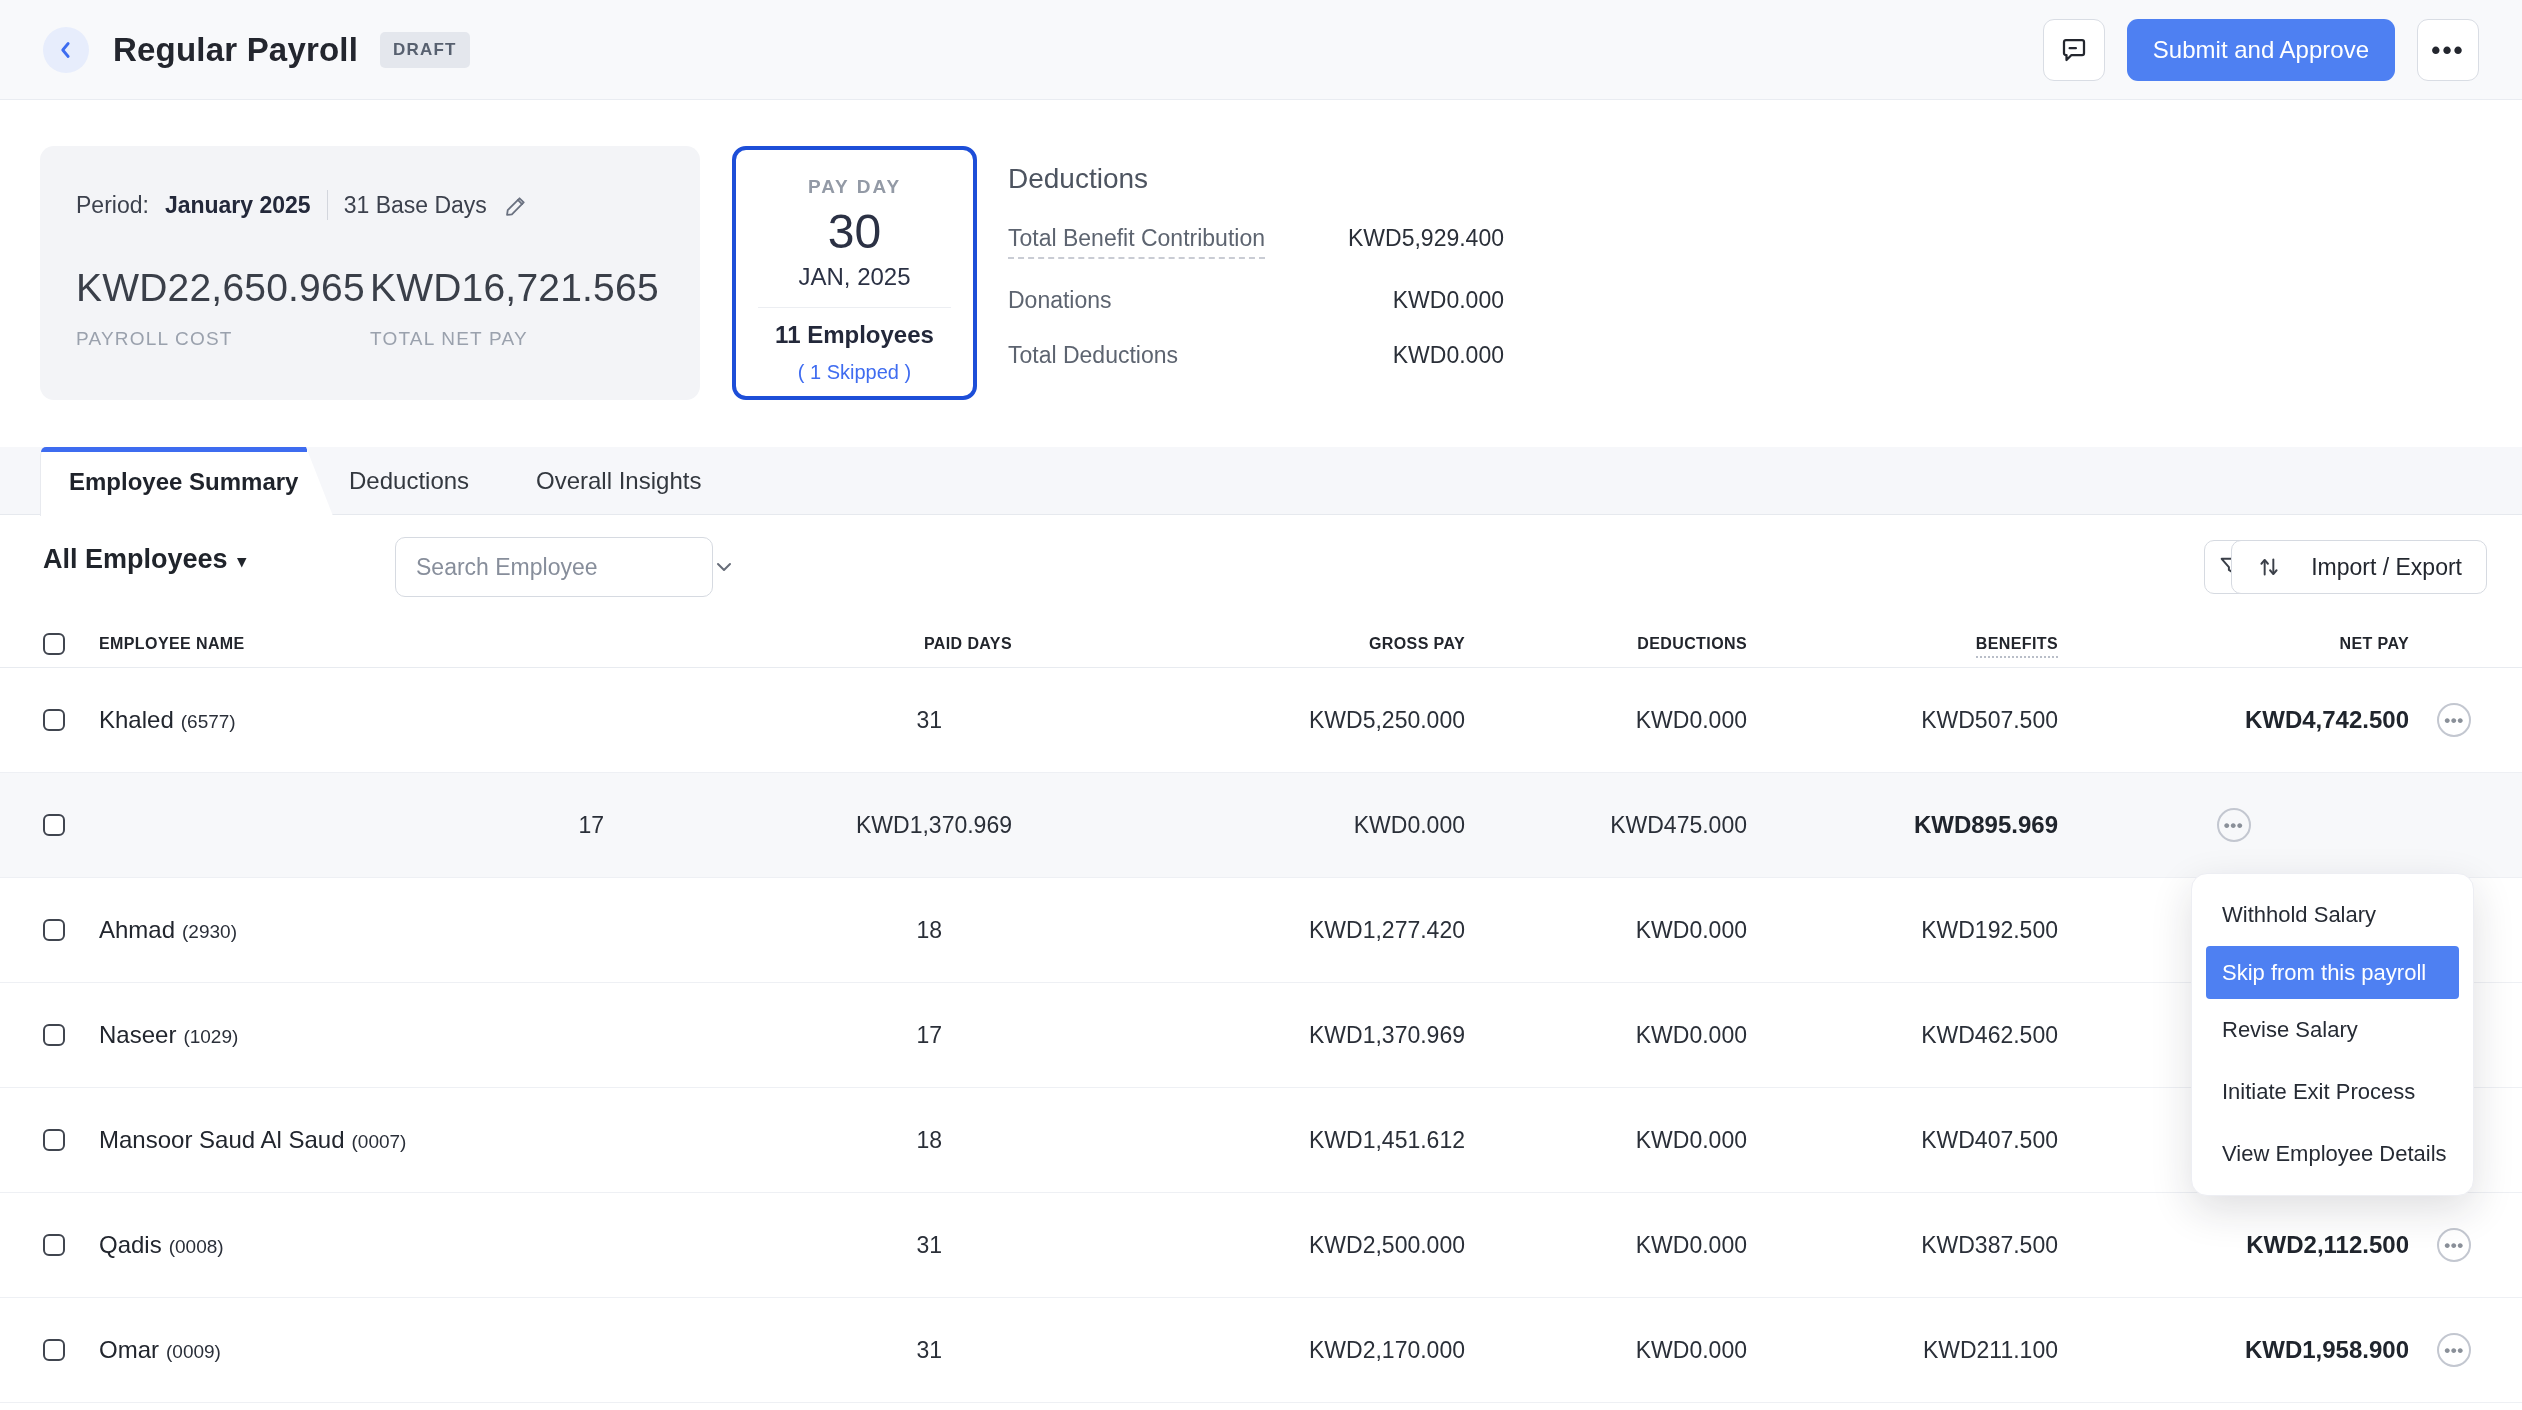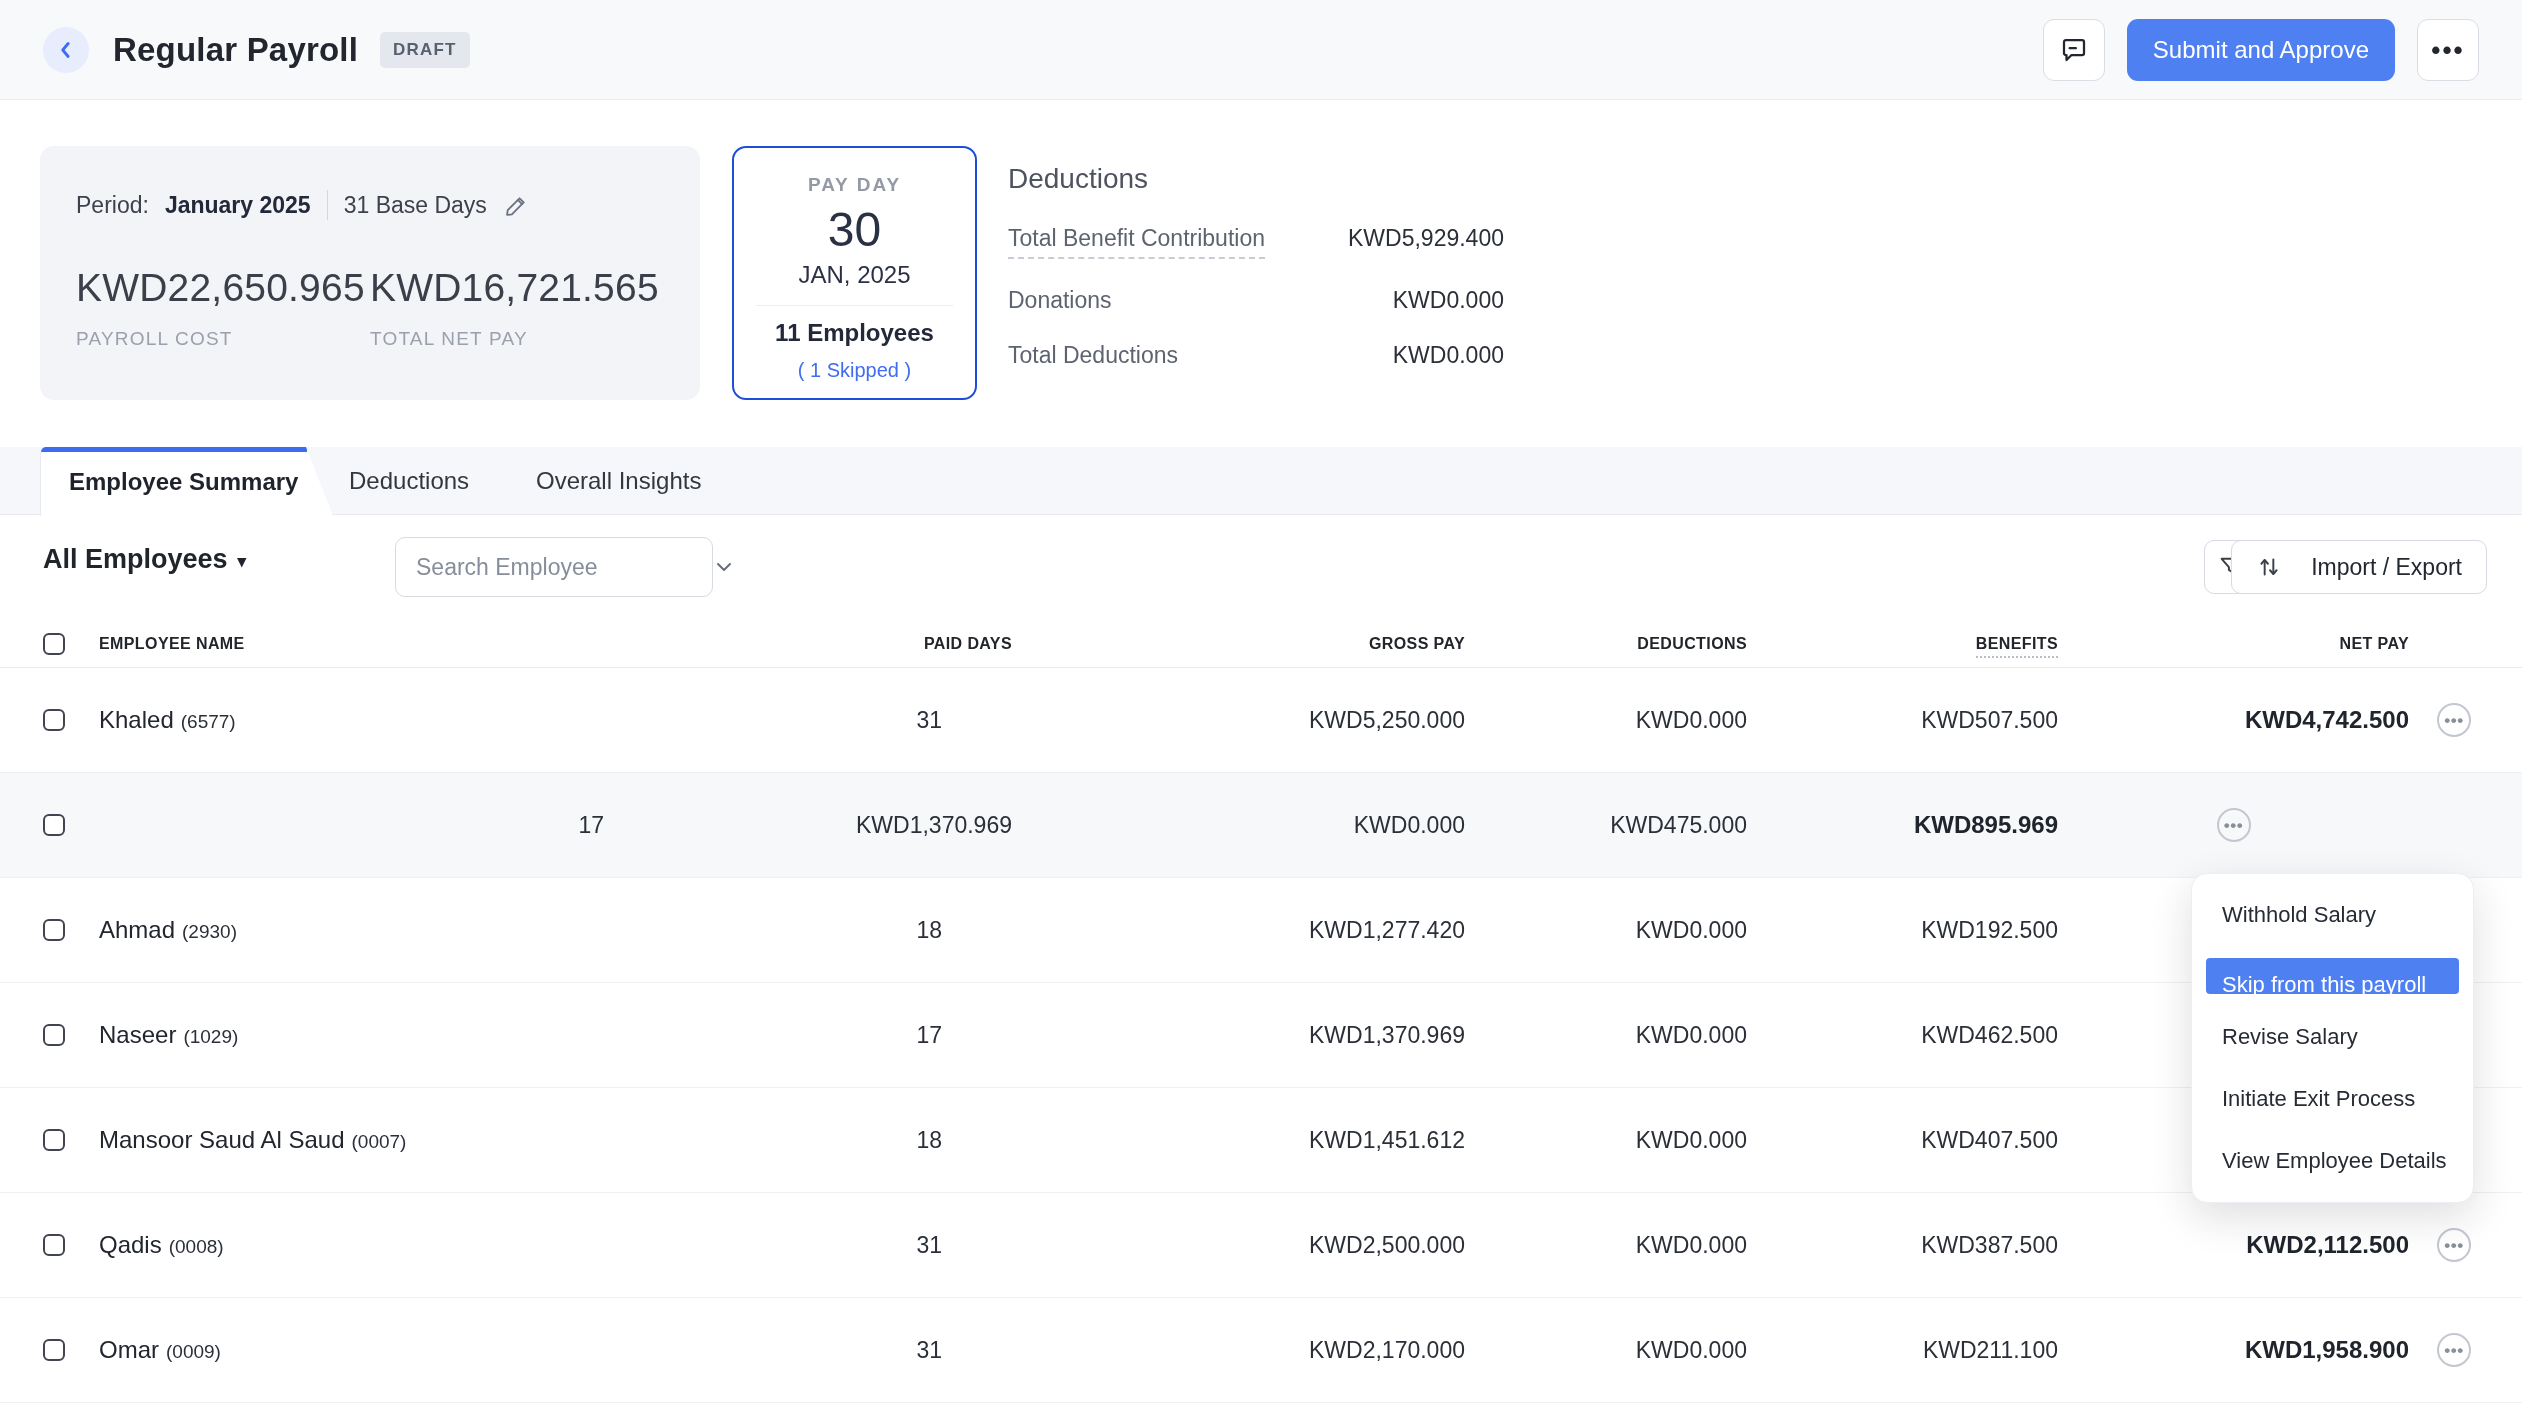--- a/index.html
+++ b/index.html
@@ -45,21 +45,21 @@
   .period-strong { font-weight:600; color:#23283a; }
   .vdiv { width:1px; height:30px; background:#d3d6dd; }
   .pencil-icon { display:inline-flex; cursor:pointer; }
   .amounts { display:flex; margin-top:46px; }
   .amount-col { width:320px; }
   .amount-value { font-size:39px; color:#3a3f49; font-weight:500; letter-spacing:.2px; }
   .amount-label { margin-top:18px; font-size:19px; color:#9aa1ad; letter-spacing:1.2px; }
 
   .payday-card {
     position:absolute; left:732px; top:146px; width:245px; height:254px;
-    background:#fff; border:2px solid #1d4ed8; border-radius:14px; text-align:center; padding-top:26px;
+    background:#fff; border:4px solid #1d4ed8; border-radius:14px; text-align:center; padding-top:26px;
   }
   .payday-label { font-size:19px; font-weight:700; color:#939aa6; letter-spacing:2px; }
   .payday-day { font-size:48px; color:#2b3144; font-weight:500; margin-top:6px; }
   .payday-monthyear { font-size:24px; color:#2b3144; margin-top:4px; }
   .payday-divider { margin:16px 22px 13px; border:none; border-top:1px solid #eceef2; }
   .payday-employees { font-size:24px; font-weight:600; color:#23283a; }
   .payday-skipped { font-size:20px; color:#3f6cf0; margin-top:12px; cursor:pointer; }
 
   .deductions-panel { position:absolute; left:1008px; top:163px; width:496px; }
   .deductions-title { font-size:28px; font-weight:400; color:#4d5460; margin-bottom:30px; }
@@ -149,21 +149,21 @@
   
   .context-menu {
     position:absolute; left:2191px; top:873px; width:283px; z-index:10;
     background:#fff; border:1px solid #edeef3; border-radius:16px;
     box-shadow:0 14px 42px rgba(25,30,45,.14); padding:10px 0;
   }
   .menu-item {
     height:62px; line-height:62px; padding:0 30px; font-size:22px; color:#262b34; cursor:pointer; white-space:nowrap;
   }
   .menu-item.highlight {
-    margin:12px 14px; padding:0 16px; height:36px; line-height:54px;
+    margin:0 14px; padding:0 16px; height:53px; line-height:54px;
     background:#4e80f2; color:#fff; border-radius:4px;
   }
 
   svg { display:block; }
 </style>
 </head>
 <body>
 
 <div class="page">
 

